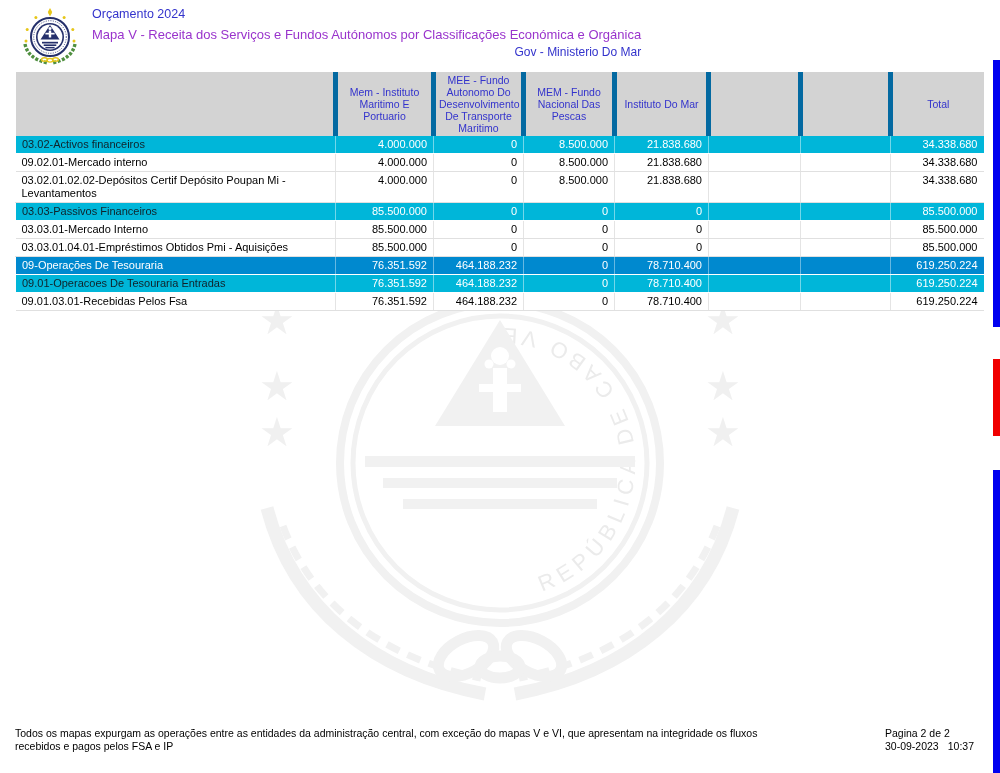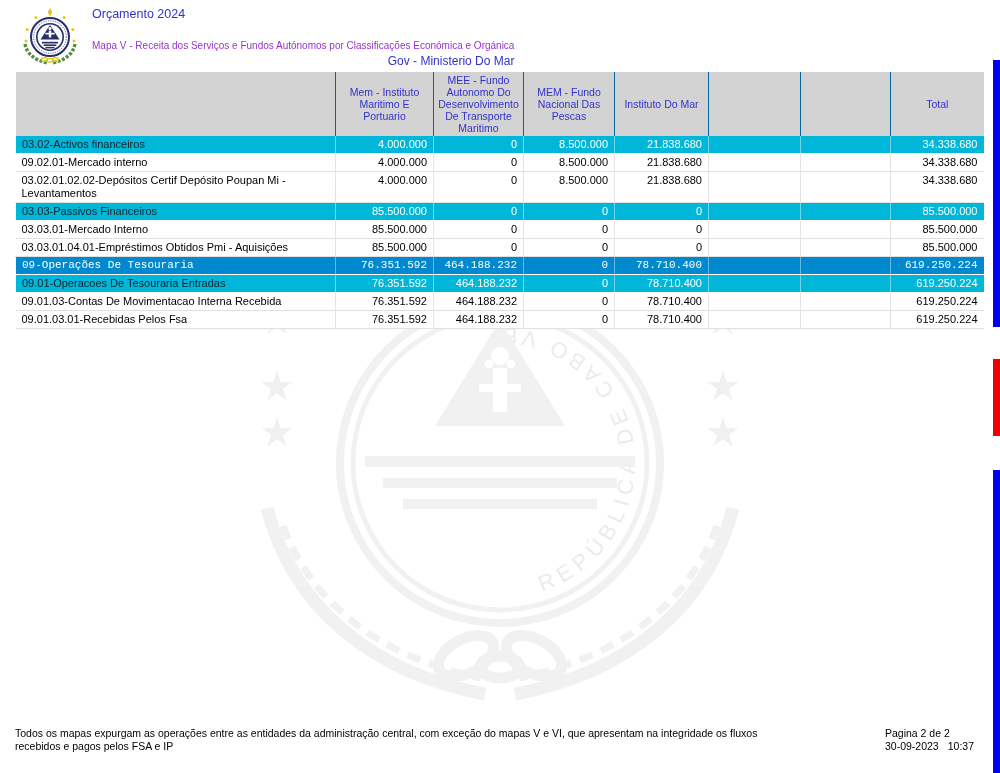--- a/index.html
+++ b/index.html
@@ -4,45 +4,45 @@
 <style>
   html,body{margin:0;padding:0;background:#fff;}
   #page{
     position:relative;width:1000px;height:773px;background:#fff;overflow:hidden;
     font-family:"Liberation Sans", sans-serif;color:#000;
   }
   
   #logo{position:absolute;left:18px;top:8px;width:64px;height:58px;}
   #head-text{position:absolute;left:92px;top:7px;line-height:1.25;}
   .h-line1{font-size:12.5px;color:var(--blue-text);}
-  .h-title{font-size:10px;color:var(--title-color);margin-top:17px;}
+  .h-title{font-size:13px;color:var(--title-color);margin-top:4px;}
   .h-line3{font-size:12px;color:var(--blue-text);margin-top:2px;text-align:right;}
   
   #watermark{position:absolute;left:253px;top:298px;width:494px;height:404px;pointer-events:none;}
   
   #report-table{
     position:absolute;left:15px;top:72px;width:968px;border-collapse:collapse;table-layout:fixed;
   }
   #report-table th{
     background:var(--hdr-bg);color:var(--blue-text);font-weight:normal;
     font-size:10.5px;line-height:12px;text-align:center;vertical-align:middle;
-    padding:2px 3px;border-left:1px solid #0369a1;height:56px;
+    padding:2px 3px;border-left:5px solid #0369a1;height:56px;
   }
   #report-table th:first-child{border-left:none;}
   #report-table td{
     font-size:11px;line-height:13px;padding:2px 6px 2px 6px;vertical-align:top;
   }
   td.val{text-align:right;white-space:nowrap;}
   tr.plain td{background:#fff;color:#000;border-bottom:1px solid #e0e0e0;border-left:1px solid #e4e4e4;}
   tr.plain td:first-child{border-left:none;}
   tr.cyan td{background:var(--row-cyan);border-bottom:1px solid #fff;border-left:1px solid rgba(255,255,255,.45);}
   tr.cyan td.label{color:#10222a;}
   tr.cyan td.val{color:#fff;}
   tr.blue td{background:var(--row-blue);border-bottom:1px solid #fff;border-left:1px solid rgba(255,255,255,.4);}
-  tr.blue td.label,tr.blue td.val{color:#fff;font-family:Liberation Mono, monospace;}
+  tr.blue td.label,tr.blue td.val{color:#fff;}
   tr.level1 td.label{padding-left:6px;}
   tr.level2 td.label{padding-left:15px;}
   tr.level3 td.label{padding-left:27px;}
   tr.level4 td.label{padding-left:41px;}
   
   #footer-note{position:absolute;left:15px;top:727px;width:772px;font-size:10.5px;line-height:12.5px;color:#000;}
   #footer-page{position:absolute;right:26px;top:727px;text-align:left;font-size:10.5px;line-height:13px;color:#000;}
   #footer-page .dt span{display:inline-block;}
   #footer-page .dt .time{margin-left:9px;}
   
@@ -241,30 +241,20 @@
         <tr class="cyan level2">
           <td class="label">09.01-Operacoes De Tesouraria Entradas</td>
           <td class="val">76.351.592</td>
           <td class="val">464.188.232</td>
           <td class="val">0</td>
           <td class="val">78.710.400</td>
           <td class="val"></td>
           <td class="val"></td>
           <td class="val">619.250.224</td>
         </tr>
-        <tr class="plain level3">
-          <td class="label">09.01.03-Contas De Movimentacao Interna Recebida</td>
-          <td class="val">76.351.592</td>
-          <td class="val">464.188.232</td>
-          <td class="val">0</td>
-          <td class="val">78.710.400</td>
-          <td class="val"></td>
-          <td class="val"></td>
-          <td class="val">619.250.224</td>
-        </tr>
         <tr class="plain level4">
           <td class="label">09.01.03.01-Recebidas Pelos Fsa</td>
           <td class="val">76.351.592</td>
           <td class="val">464.188.232</td>
           <td class="val">0</td>
           <td class="val">78.710.400</td>
           <td class="val"></td>
           <td class="val"></td>
           <td class="val">619.250.224</td>
         </tr>

